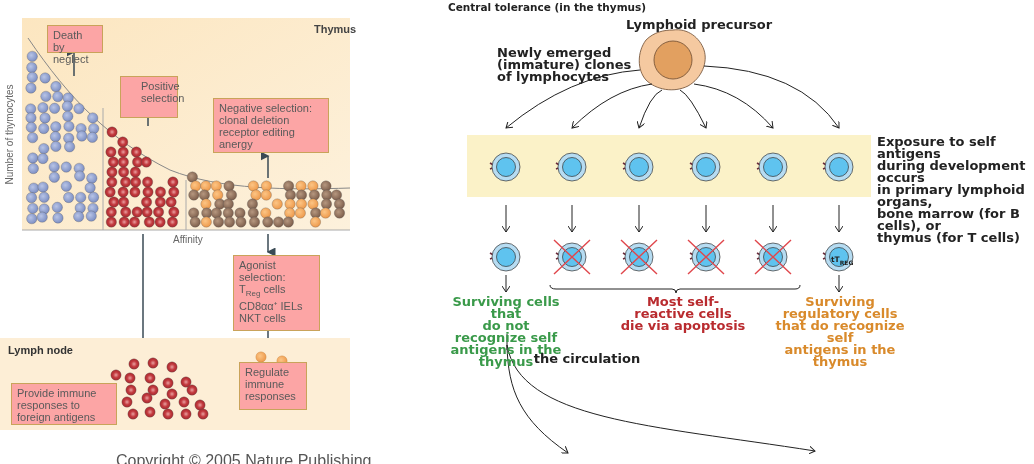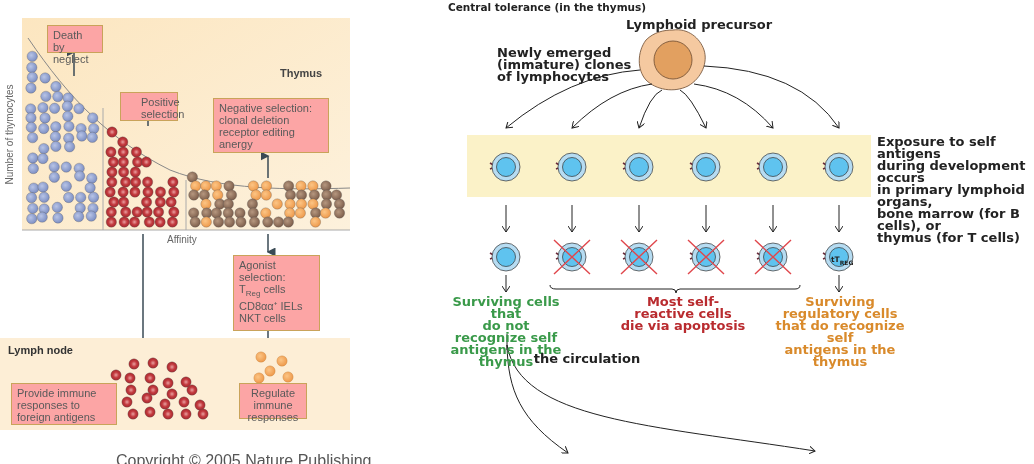--- a/index.html
+++ b/index.html
@@ -233,29 +233,29 @@
         <circle cx="186" cy="414" r="5.2" fill="url(#rd)" stroke="#555" stroke-width="0.3"></circle>
         <circle cx="203" cy="414" r="5.2" fill="url(#rd)" stroke="#555" stroke-width="0.3"></circle>
         <circle cx="261" cy="357" r="5.2" fill="url(#or)" stroke="#b77a3a" stroke-width="0.3"></circle>
         <circle cx="282" cy="361" r="5.2" fill="url(#or)" stroke="#b77a3a" stroke-width="0.3"></circle>
         <circle cx="270" cy="371" r="5.2" fill="url(#or)" stroke="#b77a3a" stroke-width="0.3"></circle>
         <circle cx="259" cy="378" r="5.2" fill="url(#or)" stroke="#b77a3a" stroke-width="0.3"></circle>
         <circle cx="288" cy="377" r="5.2" fill="url(#or)" stroke="#b77a3a" stroke-width="0.3"></circle>
       </g>
   </svg>
 
-  <div class="lbl" style="left:280px;top:23px;font-weight:bold;color:#444;margin-top:44px;">Thymus</div>
+  <div class="lbl" style="left:314px;top:23px;font-weight:bold;color:#444;">Thymus</div>
   <div class="lbl" style="left:-56px;top:114px;transform:rotate(-90deg);width:130px;font-size:10px;color:#666;">Number of thymocytes</div>
-  <div class="lbl" style="left:167px;top:234px;font-size:10px;color:#666;">Affinity</div>
+  <div class="lbl" style="left:173px;top:234px;font-size:10px;color:#666;">Affinity</div>
 
   <div class="lbox" style="left:47px;top:25px;width:56px;height:28px;">
     <div>Death by</div>
     <div>neglect</div>
   </div>
-  <div class="lbox" style="left:120px;top:92px;width:58px;height:29px;padding-left:20px;">
+  <div class="lbox" style="left:120px;top:76px;width:58px;height:42px;padding-left:20px;">
     <div>Positive</div>
     <div>selection</div>
   </div>
   <div class="lbox" style="left:213px;top:98px;width:116px;height:55px;">
     <div>Negative selection:</div>
     <div>clonal deletion</div>
     <div>receptor editing</div>
     <div>anergy</div>
   </div>
   <div class="lbox" style="left:233px;top:255px;width:87px;height:76px;">
@@ -264,21 +264,21 @@
     <div><span>T</span><sub style="font-size:8px;">Reg</sub><span> cells</span></div>
     <div>CD8αα⁺ IELs</div>
     <div>NKT cells</div>
   </div>
   <div class="lbl" style="left:8px;top:344px;font-weight:bold;color:#333;">Lymph node</div>
   <div class="lbox" style="left:11px;top:383px;width:106px;height:42px;">
     <div>Provide immune</div>
     <div>responses to</div>
     <div>foreign antigens</div>
   </div>
-  <div class="lbox" style="left:239px;top:383px;width:68px;height:36px;text-align:center;">
+  <div class="lbox" style="left:239px;top:362px;width:68px;height:48px;">
     <div>Regulate</div>
     <div>immune</div>
     <div>responses</div>
   </div>
   <div class="lbl" style="left:116px;top:452px;font-size:16px;color:#555;">Copyright © 2005 Nature Publishing Group</div>
 </div>
 
 <div id="right">
   <svg width="594" height="464" style="position:absolute;left:0;top:0;">
     <defs>

